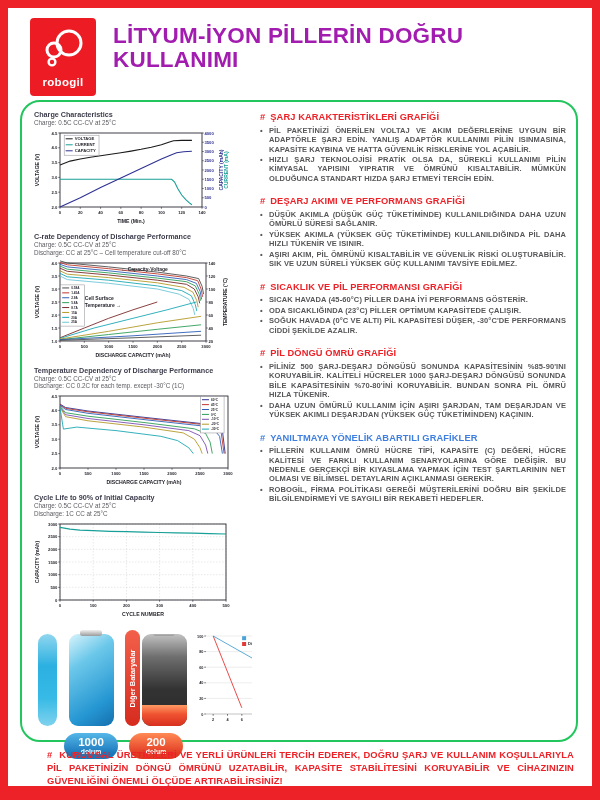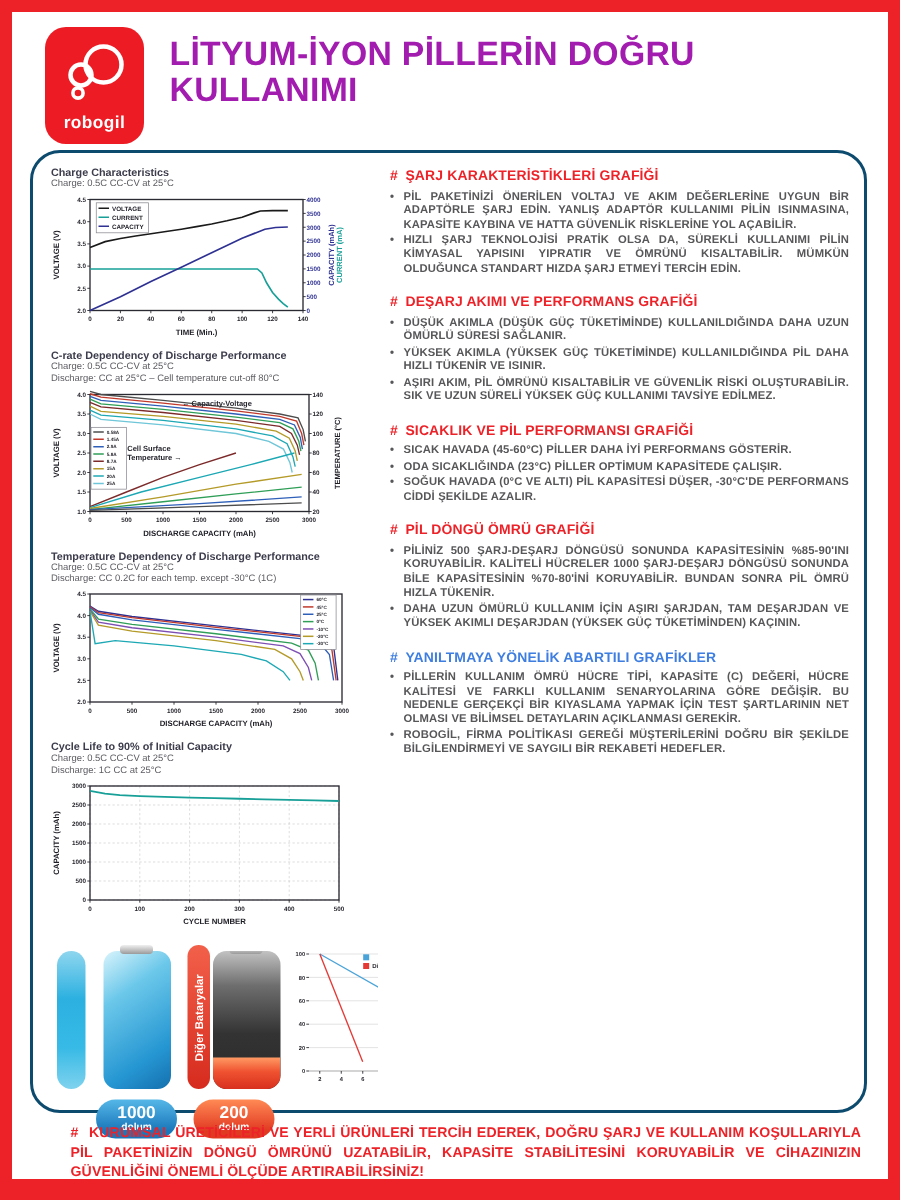--- a/index.html
+++ b/index.html
@@ -5,29 +5,29 @@
   html,body{margin:0;padding:0;background:#fff;}
   .page{position:relative;width:600px;height:800px;background:#ffffff;overflow:hidden;
         font-family:"Liberation Sans", sans-serif;}
   
   .strip{position:absolute;background:#ed2228;}
   .strip-top{left:0;top:0;width:600px;height:8px;}
   .strip-left{left:0;top:0;width:8px;height:800px;}
   .strip-right{right:0;top:0;width:8px;height:800px;}
   .strip-bottom{left:0;bottom:0;width:600px;height:14px;}
   
-  .logo{position:absolute;left:30px;top:18px;width:66px;height:78px;border-radius:14px;
+  .logo{position:absolute;left:30px;top:18px;width:66px;height:78px;border-radius:4px;
         background:#ed1c24;display:flex;flex-direction:column;align-items:center;justify-content:flex-end;}
   .logo svg{position:absolute;top:8px;left:10px;}
   .logo .logo-text{color:#fff;font-size:11.5px;font-weight:700;margin-bottom:8px;letter-spacing:.3px;}
   .title{position:absolute;left:113px;top:24px;width:450px;color:#a21caf;
          font-size:22.5px;font-weight:800;line-height:1.07;letter-spacing:.2px;}
   
   .card{position:absolute;left:20px;top:100px;width:558px;height:642px;box-sizing:border-box;
-        border:2px solid #0c4a6e;border-radius:20px;display:flex;gap:8px;padding:8px 10px 6px 12px;}
+        border:2px solid #22c55e;border-radius:20px;display:flex;gap:8px;padding:8px 10px 6px 12px;}
   .col-left{width:218px;flex:none;}
   .col-right{flex:1;min-width:0;padding-top:2px;}
   
   .chart-block{margin-bottom:7px;}
   .chart-title{font-size:7.2px;font-weight:700;color:#3c3c4c;line-height:1.25;}
   .chart-sub{font-size:6.3px;font-weight:400;color:#5c5c62;line-height:1.25;}
   .chart-block svg{display:block;margin-top:2px;}
   svg text{font-family:"Liberation Sans", sans-serif;}
   
   .section{margin-bottom:13px;}

